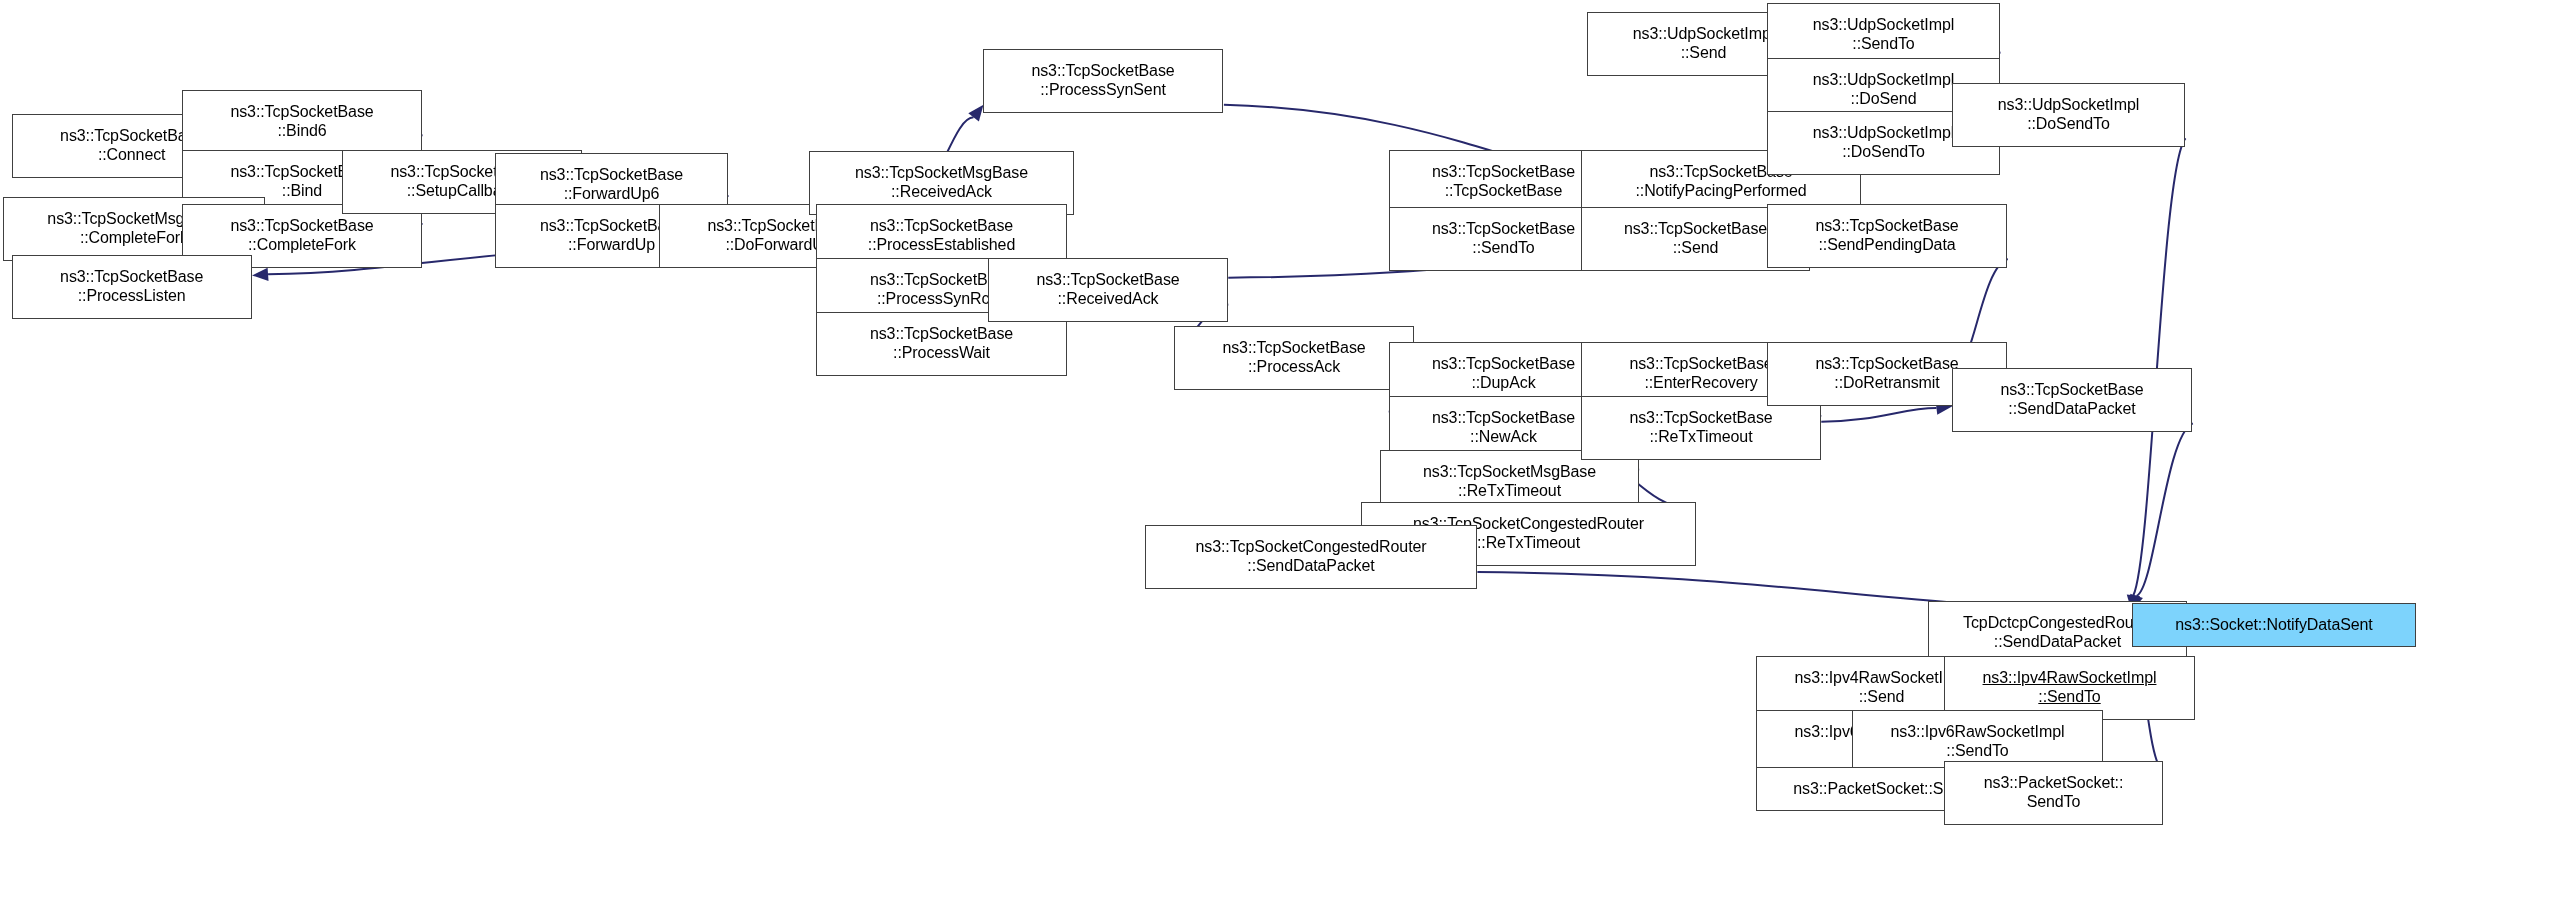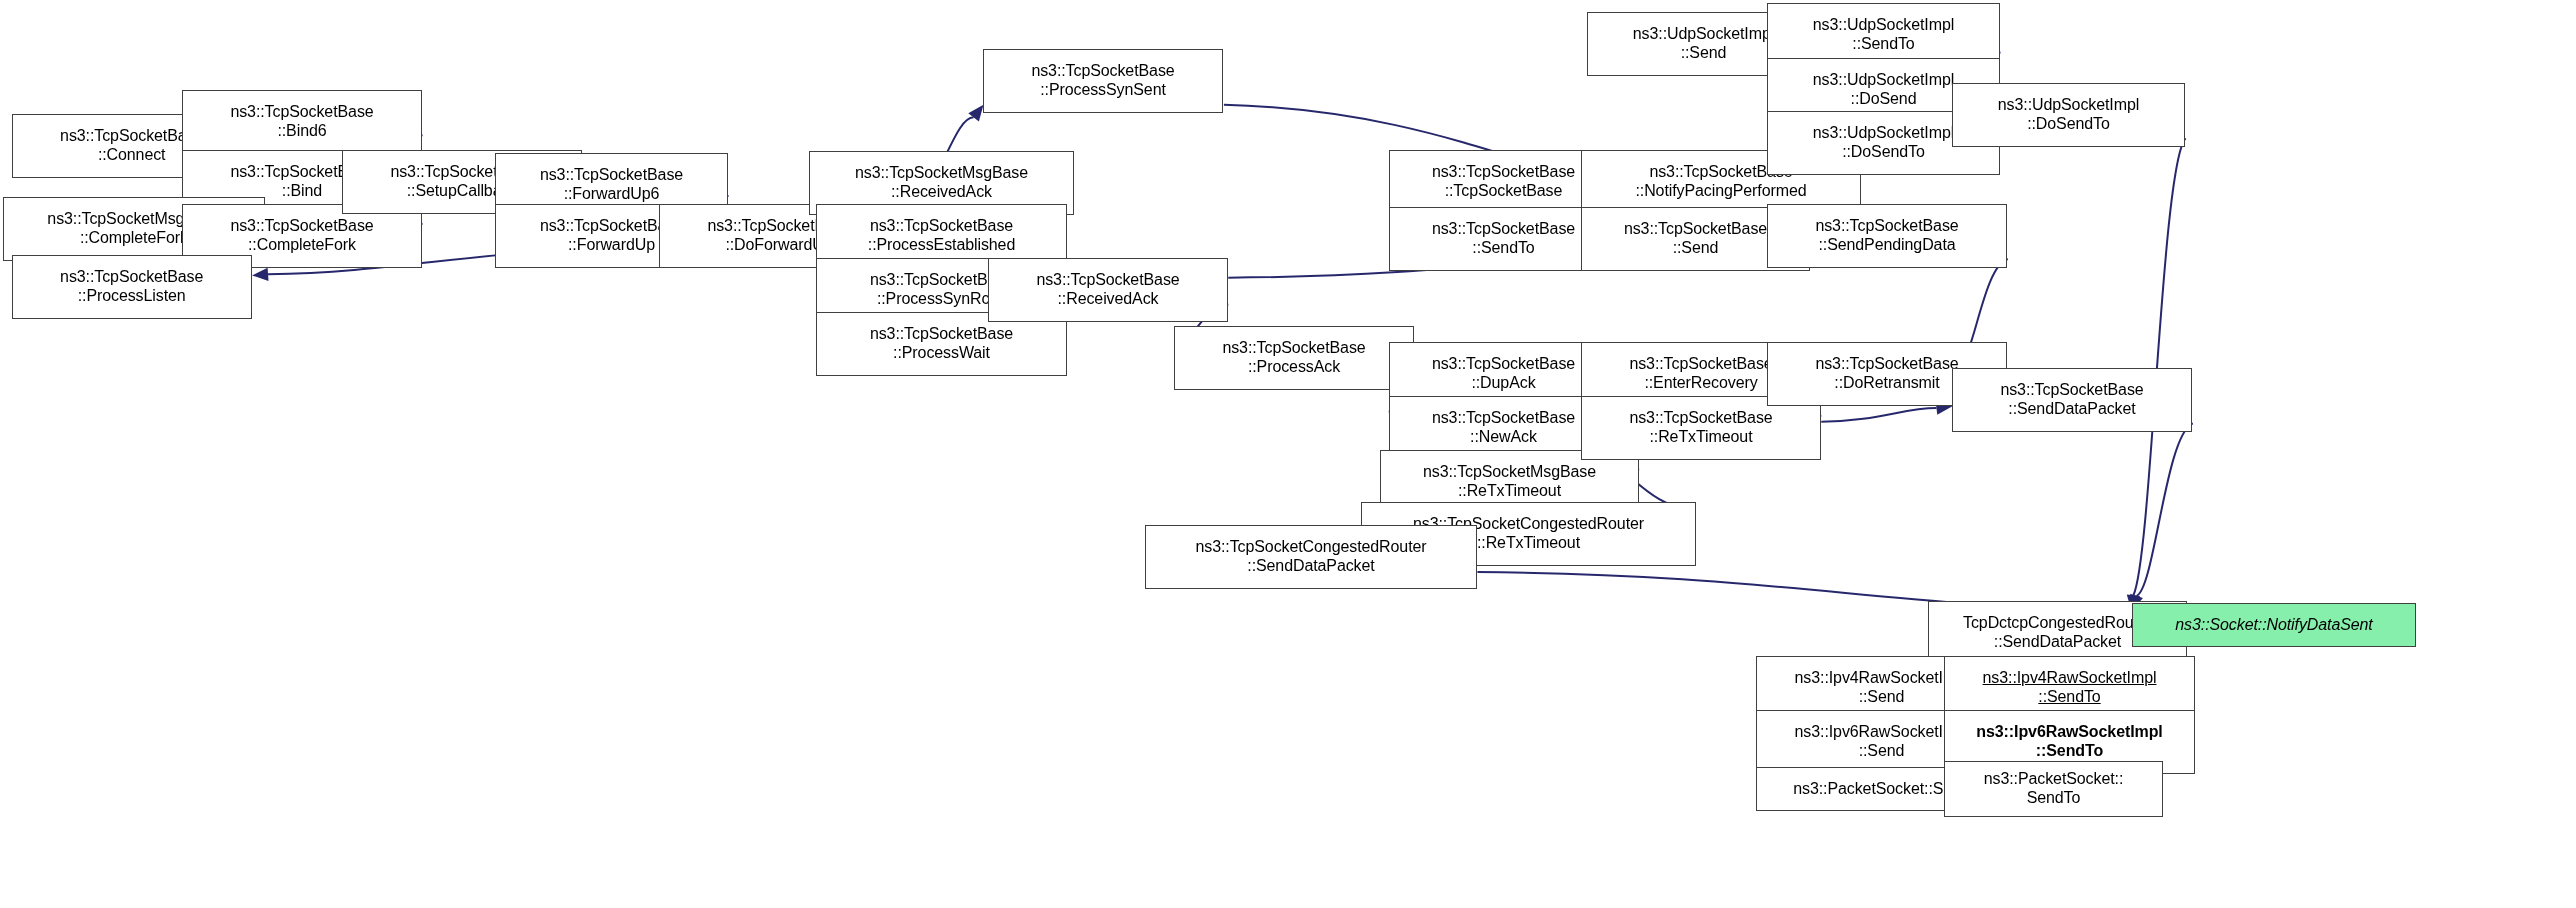--- a/index.html
+++ b/index.html
@@ -43,23 +43,22 @@
     justify-content: center;
     text-align: center;
     font-family: "Liberation Sans", sans-serif;
     font-size: 16px;
     line-height: 1.18;
     letter-spacing: -0.1px;
     white-space: pre-line;
     padding: 0 2.8px;
   }
   .node.highlight {
-    background: #86efac;
+    background: #7dd3fc;
     border-color: #404040;
-    font-style: italic;
   }
   .edge-path {
     fill: none;
     stroke: #27286b;
     stroke-width: 2;
   }
   .arrow-head {
     fill: #27286b;
     stroke: none;
   }
@@ -250,21 +249,21 @@
       <div class="node" style="left: 1952px; top: 83px; width: 233px; height: 64px;">ns3::UdpSocketImpl
 ::DoSendTo</div>
       <div class="node" style="left: 1928px; top: 601px; width: 259px; height: 64px;">TcpDctcpCongestedRouter
 ::SendDataPacket</div>
       <div class="node" style="left: 1756px; top: 656px; width: 251px; height: 64px;">ns3::Ipv4RawSocketImpl
 ::Send</div>
       <div class="node" style="left: 1944px; top: 656px; width: 251px; height: 64px; text-decoration: underline;">ns3::Ipv4RawSocketImpl
 ::SendTo</div>
       <div class="node" style="left: 1756px; top: 710px; width: 251px; height: 64px;">ns3::Ipv6RawSocketImpl
 ::Send</div>
-      <div class="node" style="left: 1944px; top: 710px; width: 251px; height: 64px; font-weight: bold;">ns3::Ipv6RawSocketImpl
+      <div class="node" style="left: 1852px; top: 710px; width: 251px; height: 64px;">ns3::Ipv6RawSocketImpl
 ::SendTo</div>
       <div class="node" style="left: 1756px; top: 767px; width: 251px; height: 44px;">ns3::PacketSocket::Send</div>
-      <div class="node" style="left: 1944px; top: 761px; width: 219px; height: 56px;">ns3::PacketSocket::
+      <div class="node" style="left: 1944px; top: 761px; width: 219px; height: 64px;">ns3::PacketSocket::
 SendTo</div>
       <div class="node highlight" style="left: 2132px; top: 603px; width: 284px; height: 44px;">ns3::Socket::NotifyDataSent</div>
     </div>
 </div>
 
 
 </body></html>

